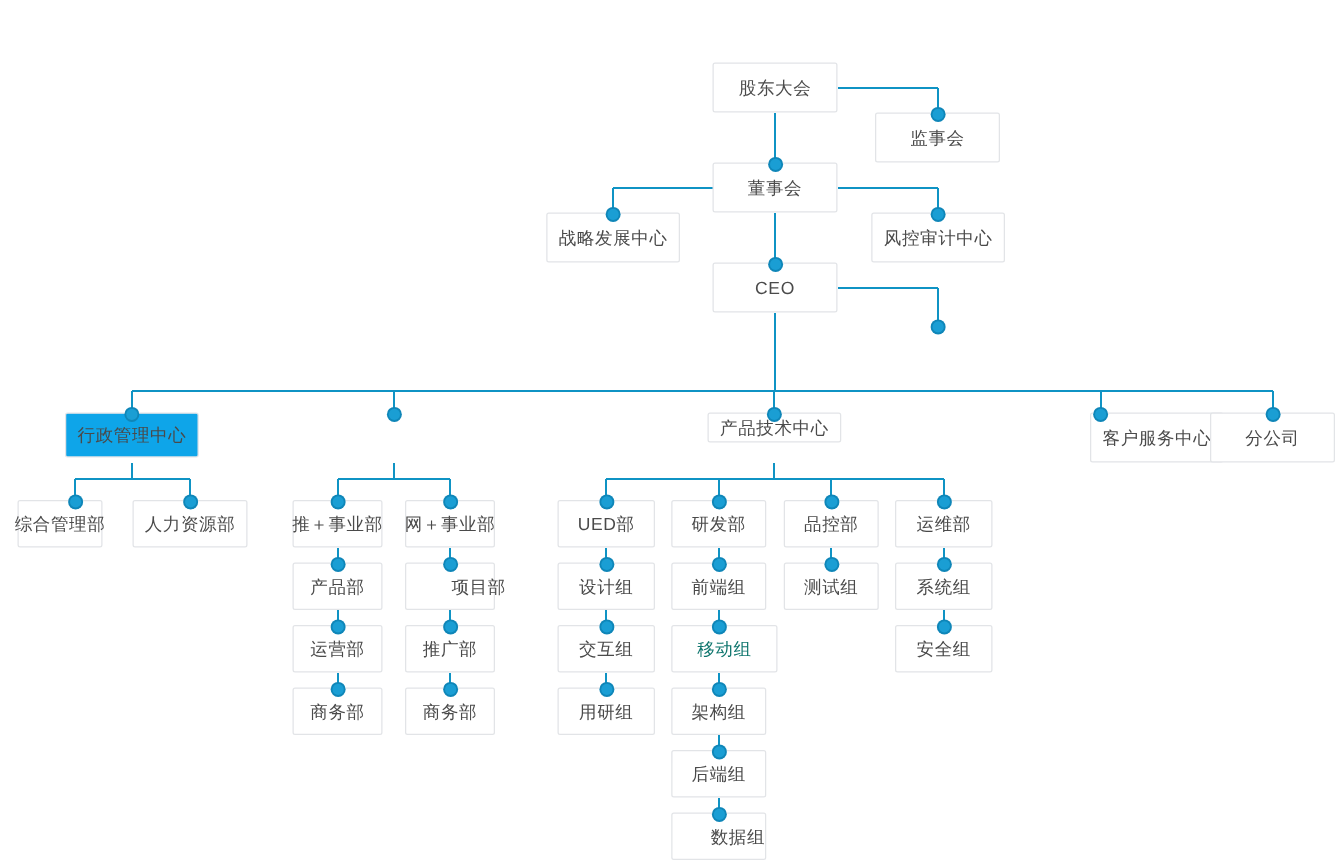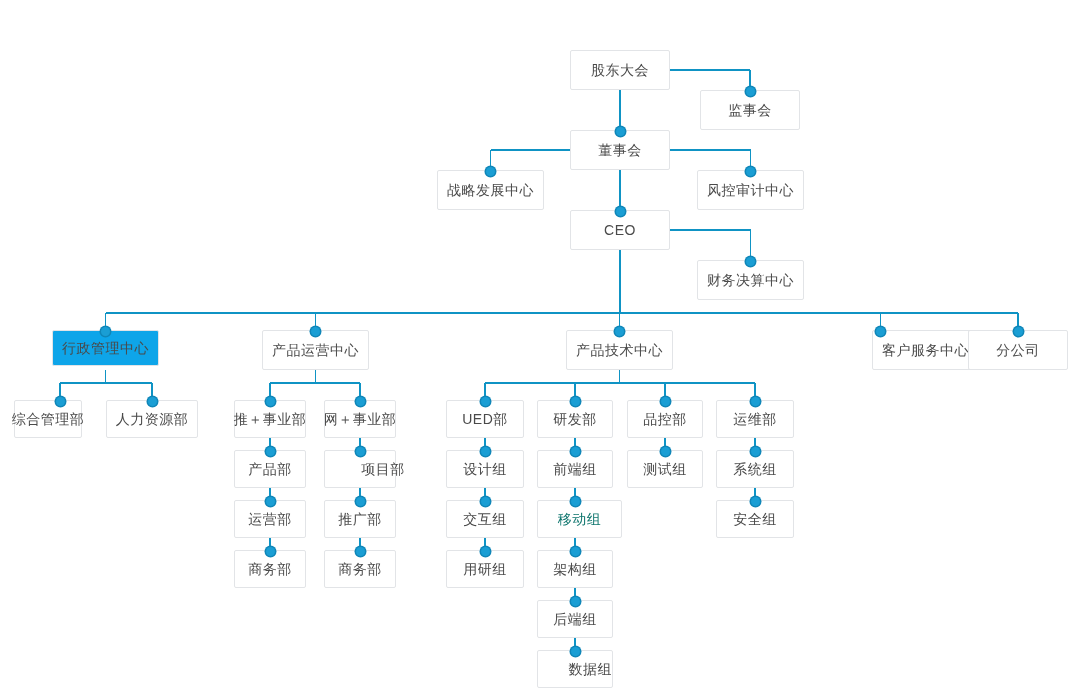--- a/index.html
+++ b/index.html
@@ -121,30 +121,24 @@
     </div>
     <div class="node" style="left: 437px; top: 170px; width: 107px; height: 40px; border-color: rgb(226, 228, 231); background: rgb(255, 255, 255); color: rgb(74, 74, 74);">
       <span class="node-label">战略发展中心</span>
     </div>
     <div class="node" style="left: 697px; top: 170px; width: 107px; height: 40px; border-color: rgb(226, 228, 231); background: rgb(255, 255, 255); color: rgb(74, 74, 74);">
       <span class="node-label">风控审计中心</span>
     </div>
     <div class="node" style="left: 570px; top: 210px; width: 100px; height: 40px; border-color: rgb(226, 228, 231); background: rgb(255, 255, 255); color: rgb(74, 74, 74);">
       <span class="node-label">CEO</span>
     </div>
-    <div class="node" style="left: 697px; top: 260px; width: 107px; height: 40px; border-color: rgb(226, 228, 231); background: rgb(255, 255, 255); color: rgb(74, 74, 74);">
-      <span class="node-label">财务决算中心</span>
-    </div>
     <div class="node" style="left: 52px; top: 330px; width: 107px; height: 36px; border-color: rgb(226, 228, 231); background: #0ea5e9; color: rgb(74, 74, 74);">
       <span class="node-label">行政管理中心</span>
     </div>
-    <div class="node" style="left: 262px; top: 330px; width: 107px; height: 40px; border-color: rgb(226, 228, 231); background: rgb(255, 255, 255); color: rgb(74, 74, 74);">
-      <span class="node-label">产品运营中心</span>
-    </div>
-    <div class="node" style="left: 566px; top: 330px; width: 107px; height: 40px; border-color: rgb(226, 228, 231); background: rgb(255, 255, 255); color: rgb(74, 74, 74);">
+    <div class="node" style="left: 566px; top: 330px; width: 107px; height: 24px; border-color: rgb(226, 228, 231); background: rgb(255, 255, 255); color: rgb(74, 74, 74);">
       <span class="node-label">产品技术中心</span>
     </div>
     <div class="node" style="left: 872px; top: 330px; width: 107px; height: 40px; border-color: rgb(226, 228, 231); background: rgb(255, 255, 255); color: rgb(74, 74, 74);">
       <span class="node-label">客户服务中心</span>
     </div>
     <div class="node" style="left: 968px; top: 330px; width: 100px; height: 40px; border-color: rgb(226, 228, 231); background: rgb(255, 255, 255); color: rgb(74, 74, 74);">
       <span class="node-label">分公司</span>
     </div>
     <div class="node" style="left: 14px; top: 400px; width: 68px; height: 38px; border-color: rgb(226, 228, 231); background: rgb(255, 255, 255); color: rgb(74, 74, 74);">
       <span class="node-label">综合管理部</span>

